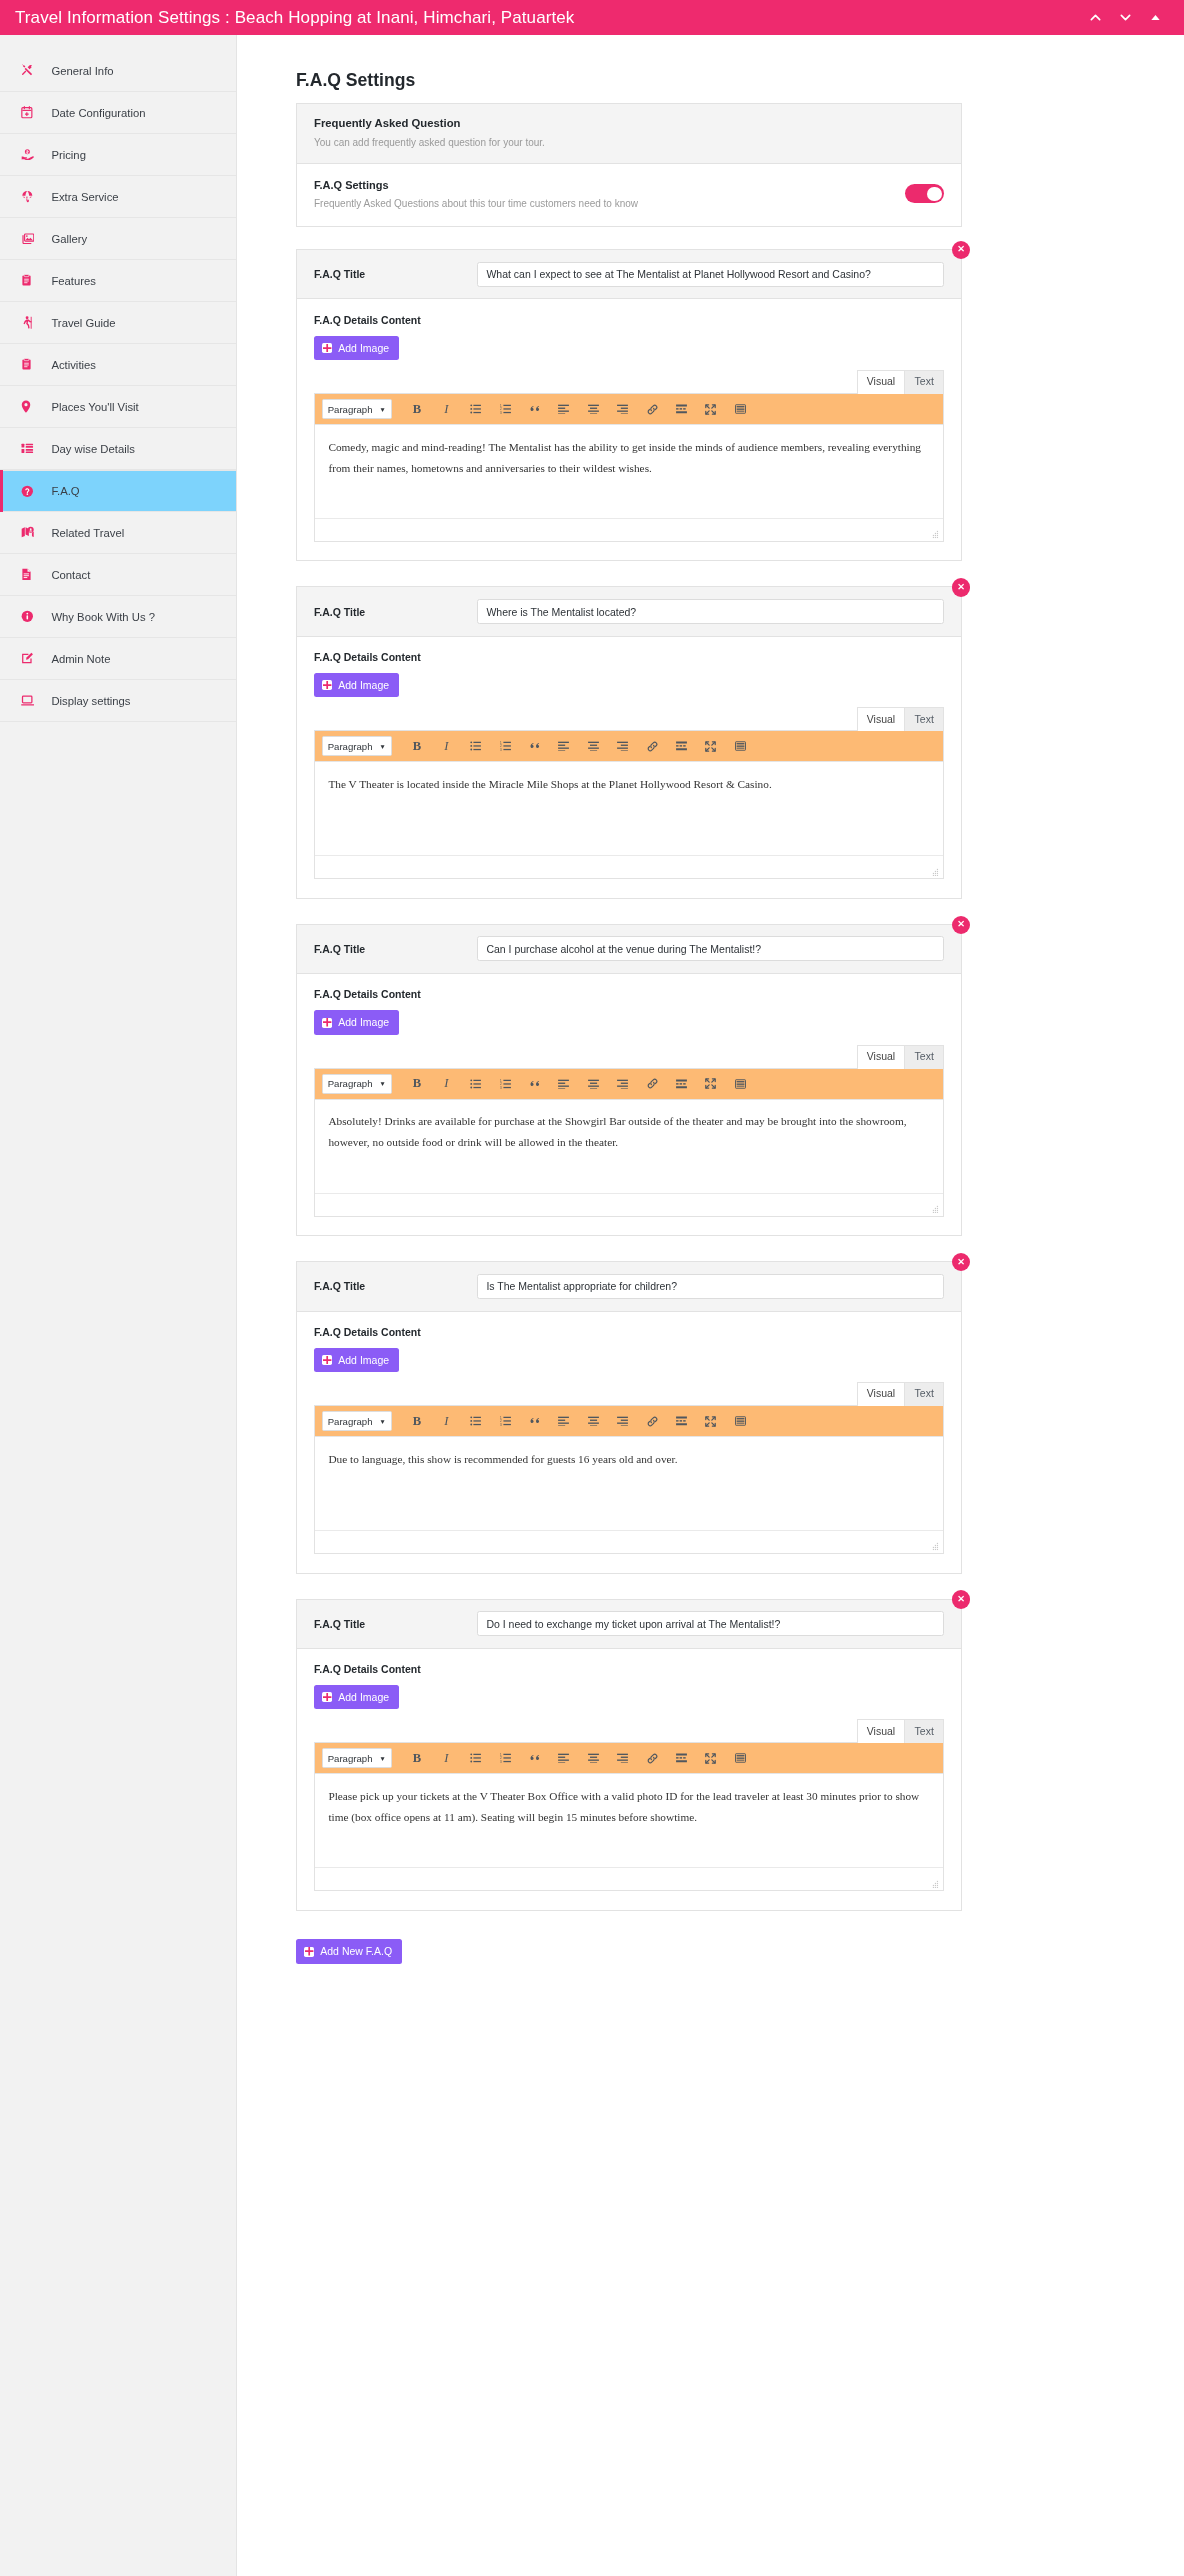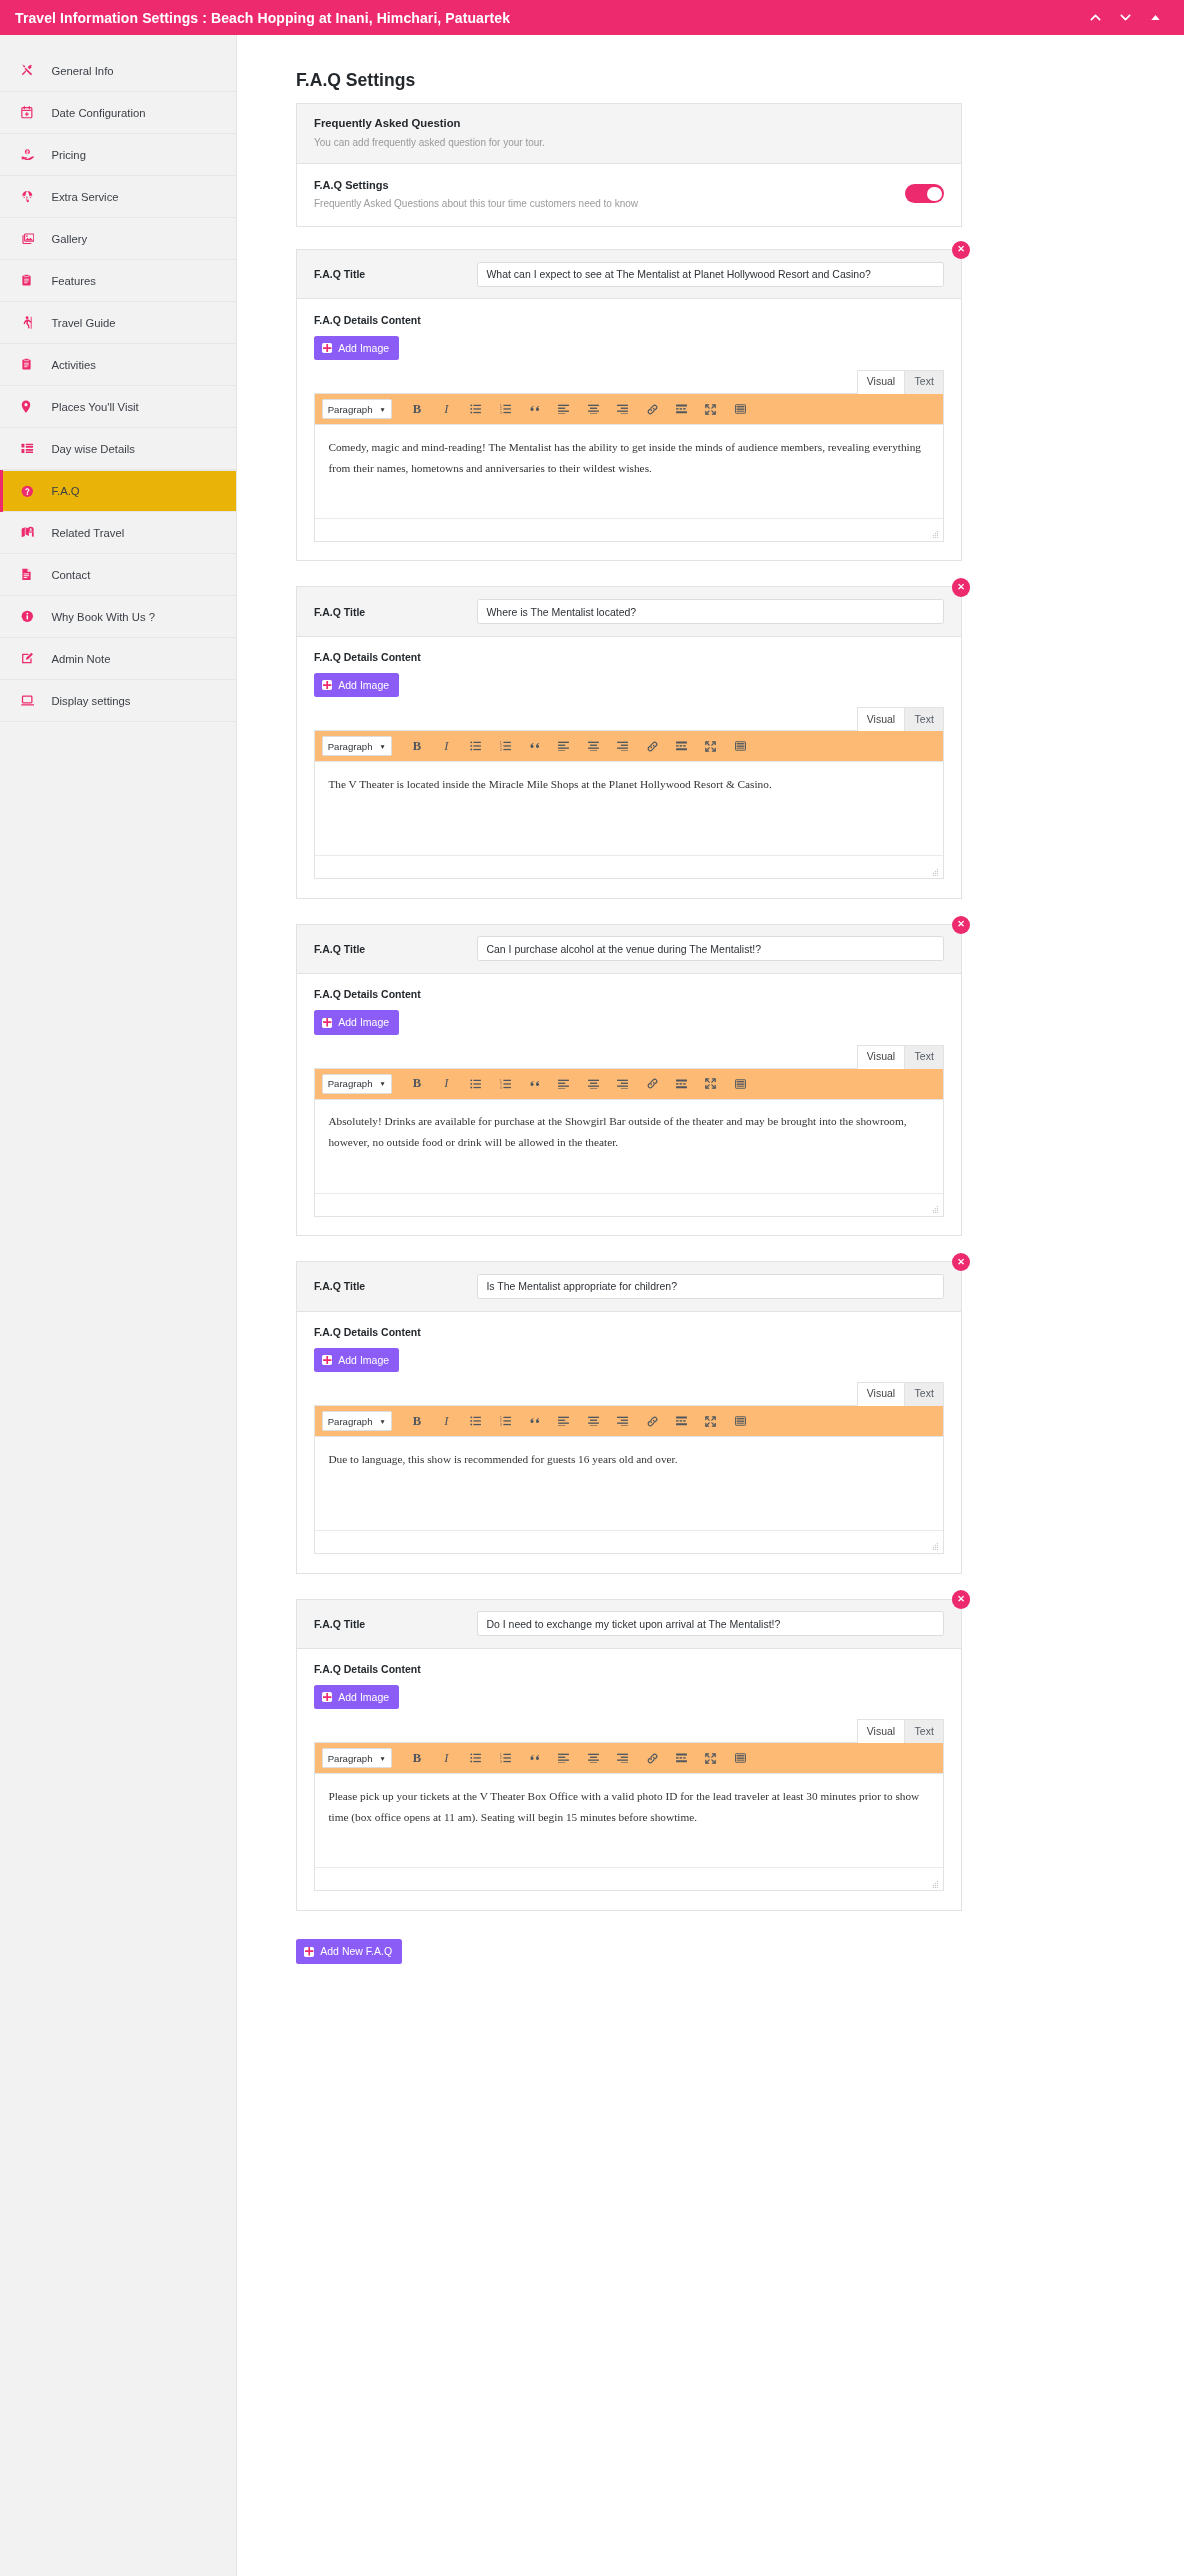--- a/index.html
+++ b/index.html
@@ -15,22 +15,22 @@
   .topbar {
     height: 35px;
     background: #ee2a6e;
     display: flex;
     align-items: center;
     padding: 0 15px;
     color: #fff;
     position: relative;
   }
   .topbar-title {
-    font-size: 14px;
-    font-weight: bold;
+    font-size: 17px;
+    font-weight: normal;
     letter-spacing: 0.1px;
     white-space: nowrap;
   }
   .topbar-ctrls {
     margin-left: auto;
     display: flex;
     align-items: center;
     gap: 15px;
     padding-right: 6.7px;
   }
@@ -74,21 +74,21 @@
     justify-content: flex-start;
   }
   .nav-item .nicon svg { display: block; }
   .nav-label {
     font-size: 11.3px;
     color: #3a3f46;
     margin-left: 8.4px;
     white-space: nowrap;
   }
   .nav-item.active {
-    background: #eab308;
+    background: #7dd3fc;
     border-bottom: 0.8px solid #e6e6e6;
     border-top: 0.8px solid #e6e6e6;
     margin-left: 0;
   }
   .nav-item.active::before {
     content: "";
     position: absolute;
     left: 0; top: -0.8px; bottom: -0.8px;
     width: 2.5px;
     background: #ec2a6d;

